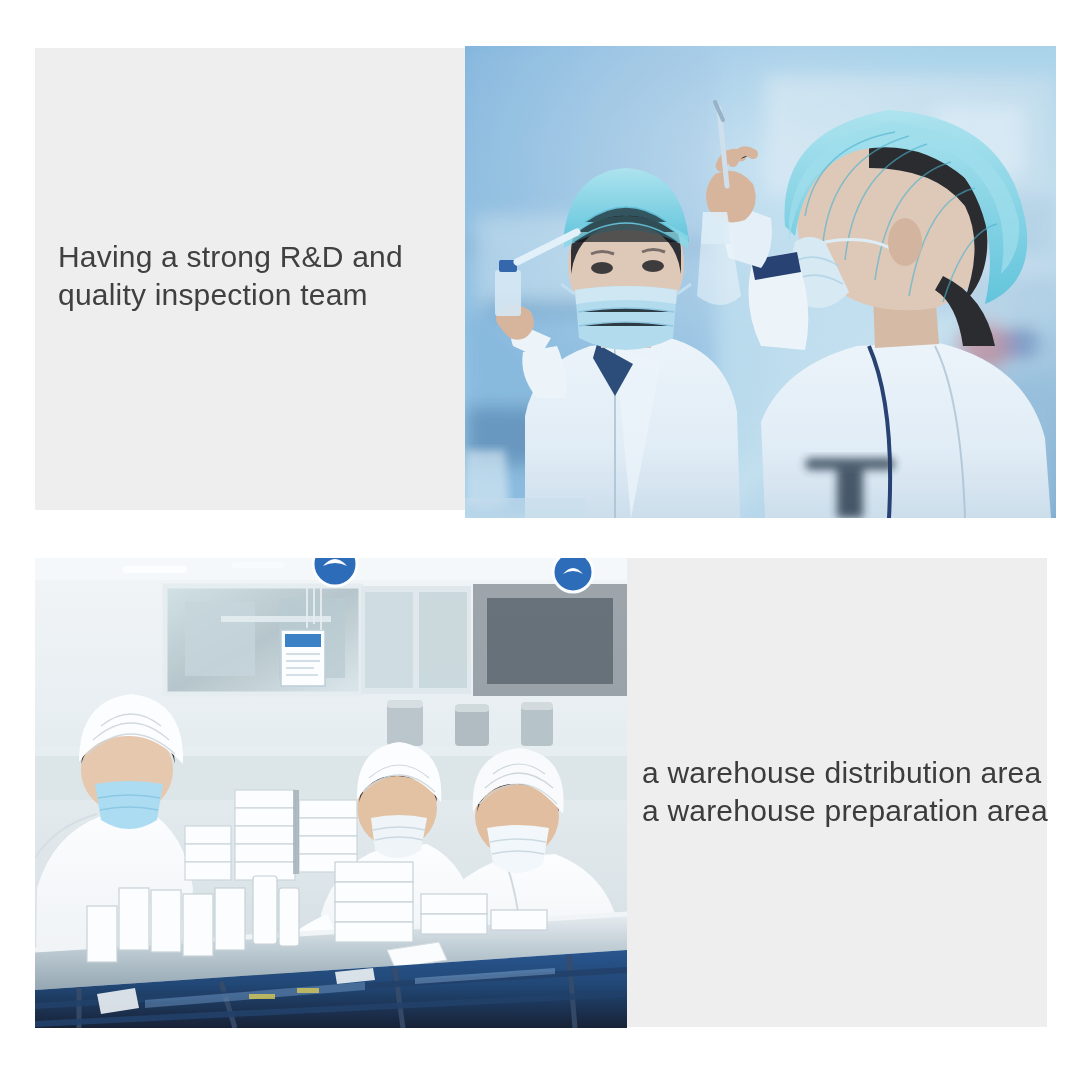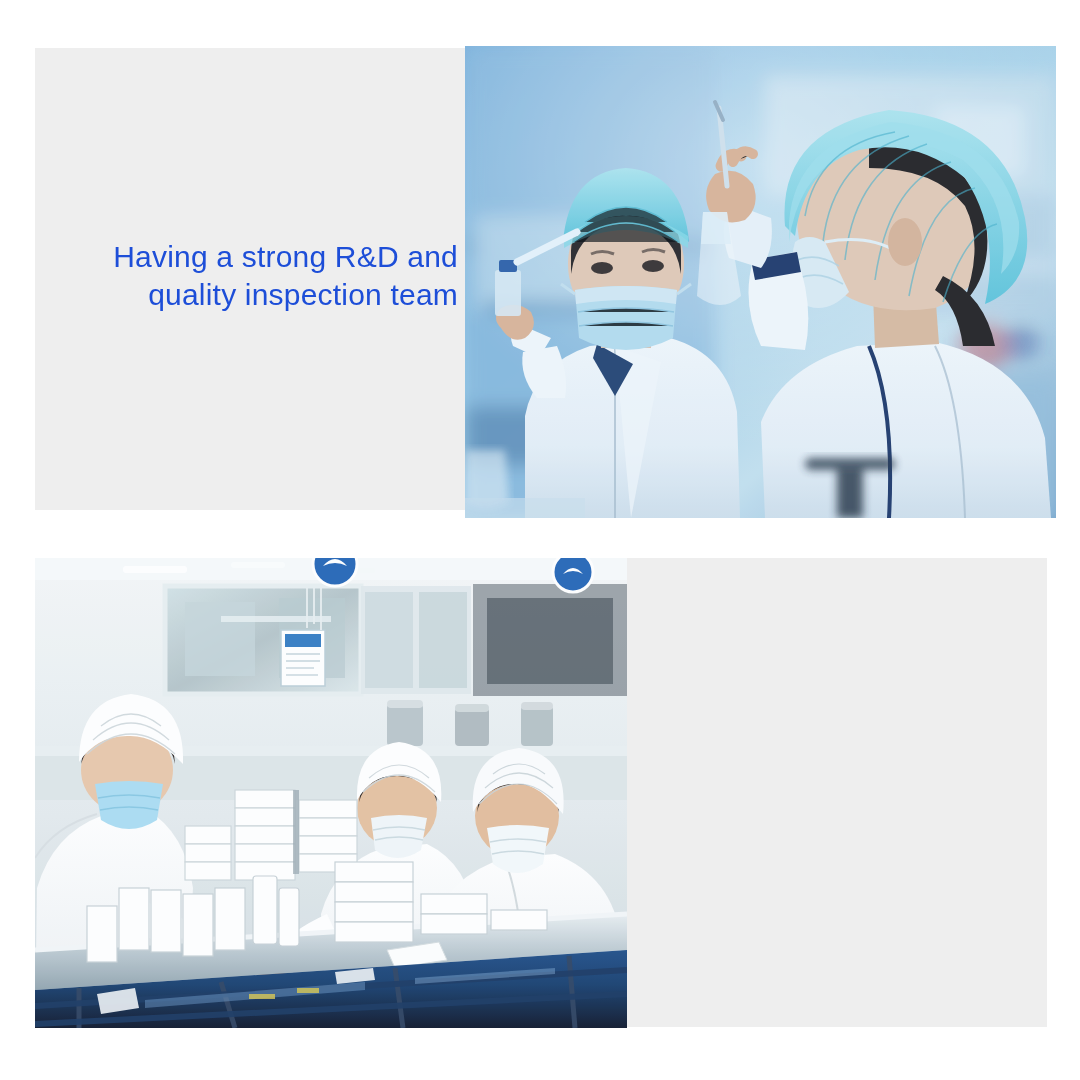--- a/index.html
+++ b/index.html
@@ -34,27 +34,26 @@
     top: 2px;
     width: 435px;
     height: 462px;
     background: #eeeeee;
   }
   .caption-top {
     position: absolute;
     left: 23px;
     top: 192px;
     width: 400px;
-    color: #1d4ed8;
+    color: #404040;
     font-size: 30px;
     line-height: 1.28;
     letter-spacing: 0.2px;
     font-weight: 400;
     white-space: pre-line;
-    text-align: right;
   }
   .photo-top {
     position: absolute;
     left: 430px;
     top: 0;
     width: 591px;
     height: 472px;
     overflow: hidden;
     background: #6ea7d8;
   }
@@ -267,20 +266,22 @@
         </g>
         <rect x="0" y="0" width="591" height="472" fill="#5fa3d6" opacity="0.12"></rect>
       </svg>
     </div>
   </div>
 
   <div class="section-bottom">
 
     <div class="panel-gray-bottom"></div>
 
+    <div class="caption-bottom">a warehouse distribution area
+a warehouse preparation area</div>
 
     <div class="photo-bottom">
       <svg class="photo-svg" viewBox="0 0 592 470" preserveAspectRatio="xMidYMid slice">
         <defs>
           <linearGradient id="roomG" x1="0" y1="0" x2="0" y2="1">
             <stop offset="0%" stop-color="#f4f7f8"></stop>
             <stop offset="55%" stop-color="#e3eaed"></stop>
             <stop offset="100%" stop-color="#cfd9de"></stop>
           </linearGradient>
           <linearGradient id="tableG" x1="0" y1="0" x2="0" y2="1">

